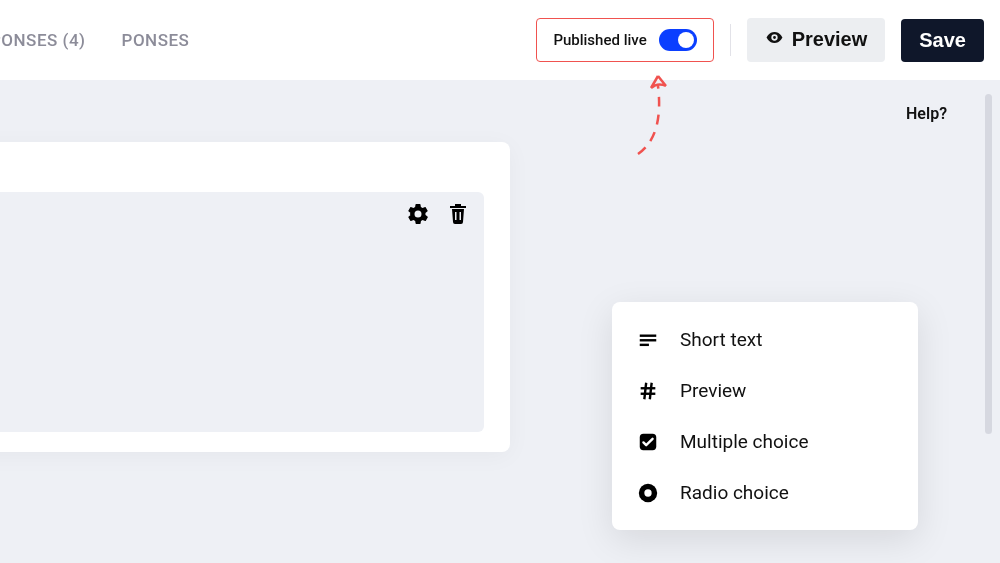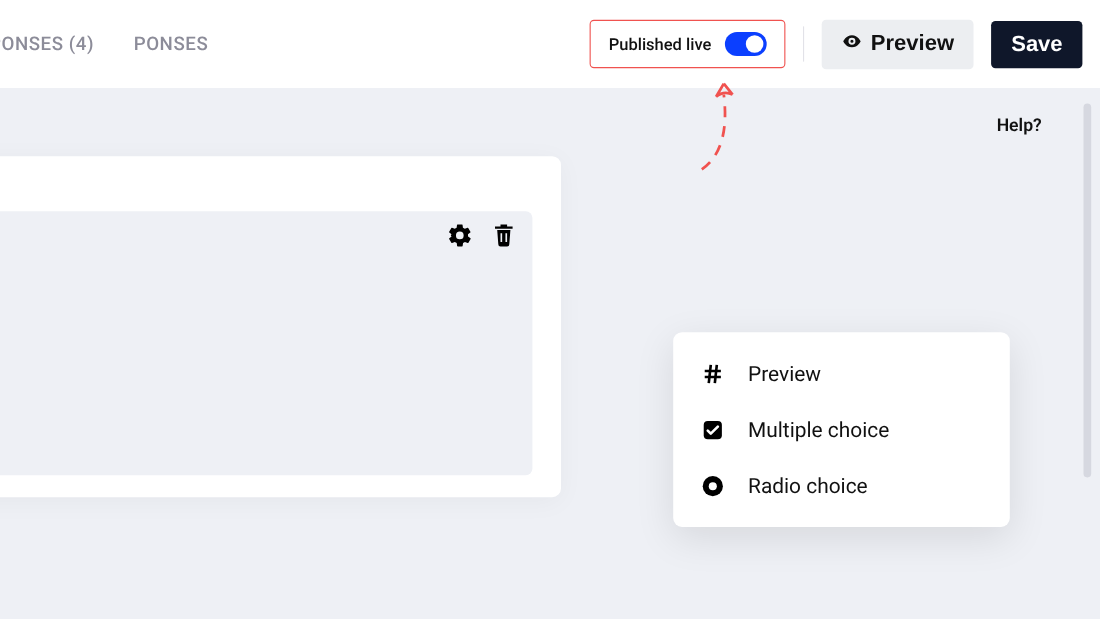--- a/index.html
+++ b/index.html
@@ -230,20 +230,30 @@
   </div>
 
   <svg class="arrow" width="60" height="90" viewBox="0 0 60 90">
     <path d="M18 82 Q 44 64 38 14" stroke="#f0524f" stroke-width="2.5" fill="none" stroke-dasharray="10 8"></path>
     <path d="M38 4 L31 16 M38 4 L46 14 M31 16 Q38 10 46 14" stroke="#f0524f" stroke-width="2.5" fill="none"></path>
   </svg>
 
   <div class="fieldtype-menu">
     <div class="ft-item">
       <span class="ft-icon">
+        <svg width="22" height="22" viewBox="0 0 24 24" fill="currentColor">
+            <rect x="3" y="6" width="18" height="2.6"></rect>
+            <rect x="3" y="11" width="18" height="2.6"></rect>
+            <rect x="3" y="16" width="10" height="2.6"></rect>
+          </svg>
+      </span>
+      <span>Short text</span>
+    </div>
+    <div class="ft-item">
+      <span class="ft-icon">
         <svg width="22" height="22" viewBox="0 0 24 24" fill="none" stroke="currentColor" stroke-width="2.6">
             <line x1="4" y1="9" x2="20" y2="9"></line>
             <line x1="4" y1="15" x2="20" y2="15"></line>
             <line x1="10" y1="3" x2="8" y2="21"></line>
             <line x1="16" y1="3" x2="14" y2="21"></line>
           </svg>
       </span>
       <span>Preview</span>
     </div>
     <div class="ft-item">

